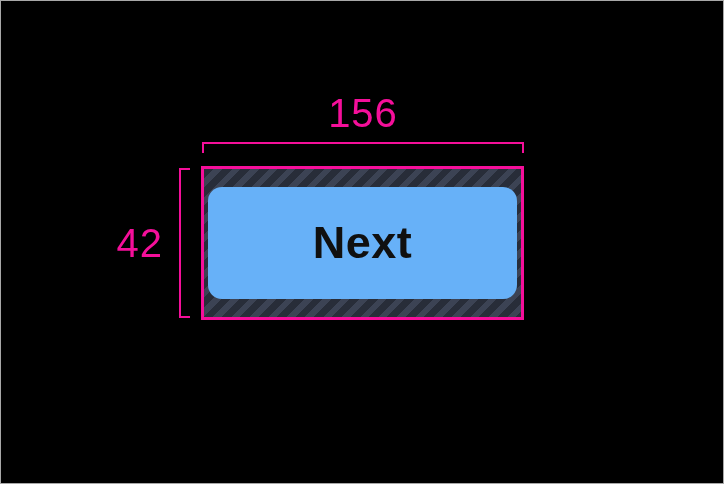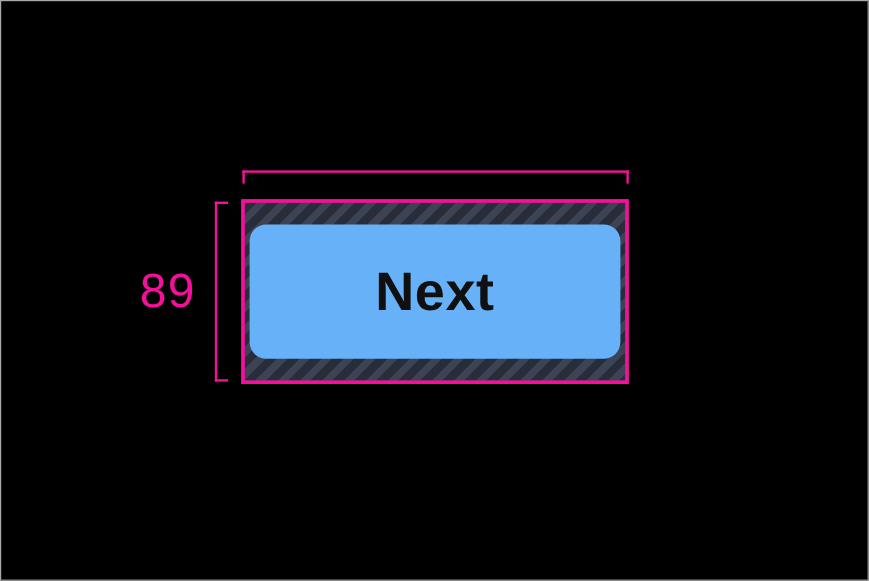--- a/index.html
+++ b/index.html
@@ -88,24 +88,25 @@
     font-size:45px;
     font-weight:600;
     letter-spacing:0.5px;
   }
 </style>
 </head>
 <body>
 
 <div class="frame">
 
+  <div class="dim-label width">156</div>
 
   <div class="bracket-h"></div>
 
-  <div class="dim-label height">89</div>
+  <div class="dim-label height">42</div>
 
   <div class="bracket-v"></div>
 
   <div class="target-box">
     <div class="next-button">
       <span class="label">Next</span>
     </div>
   </div>
 
 </div>

